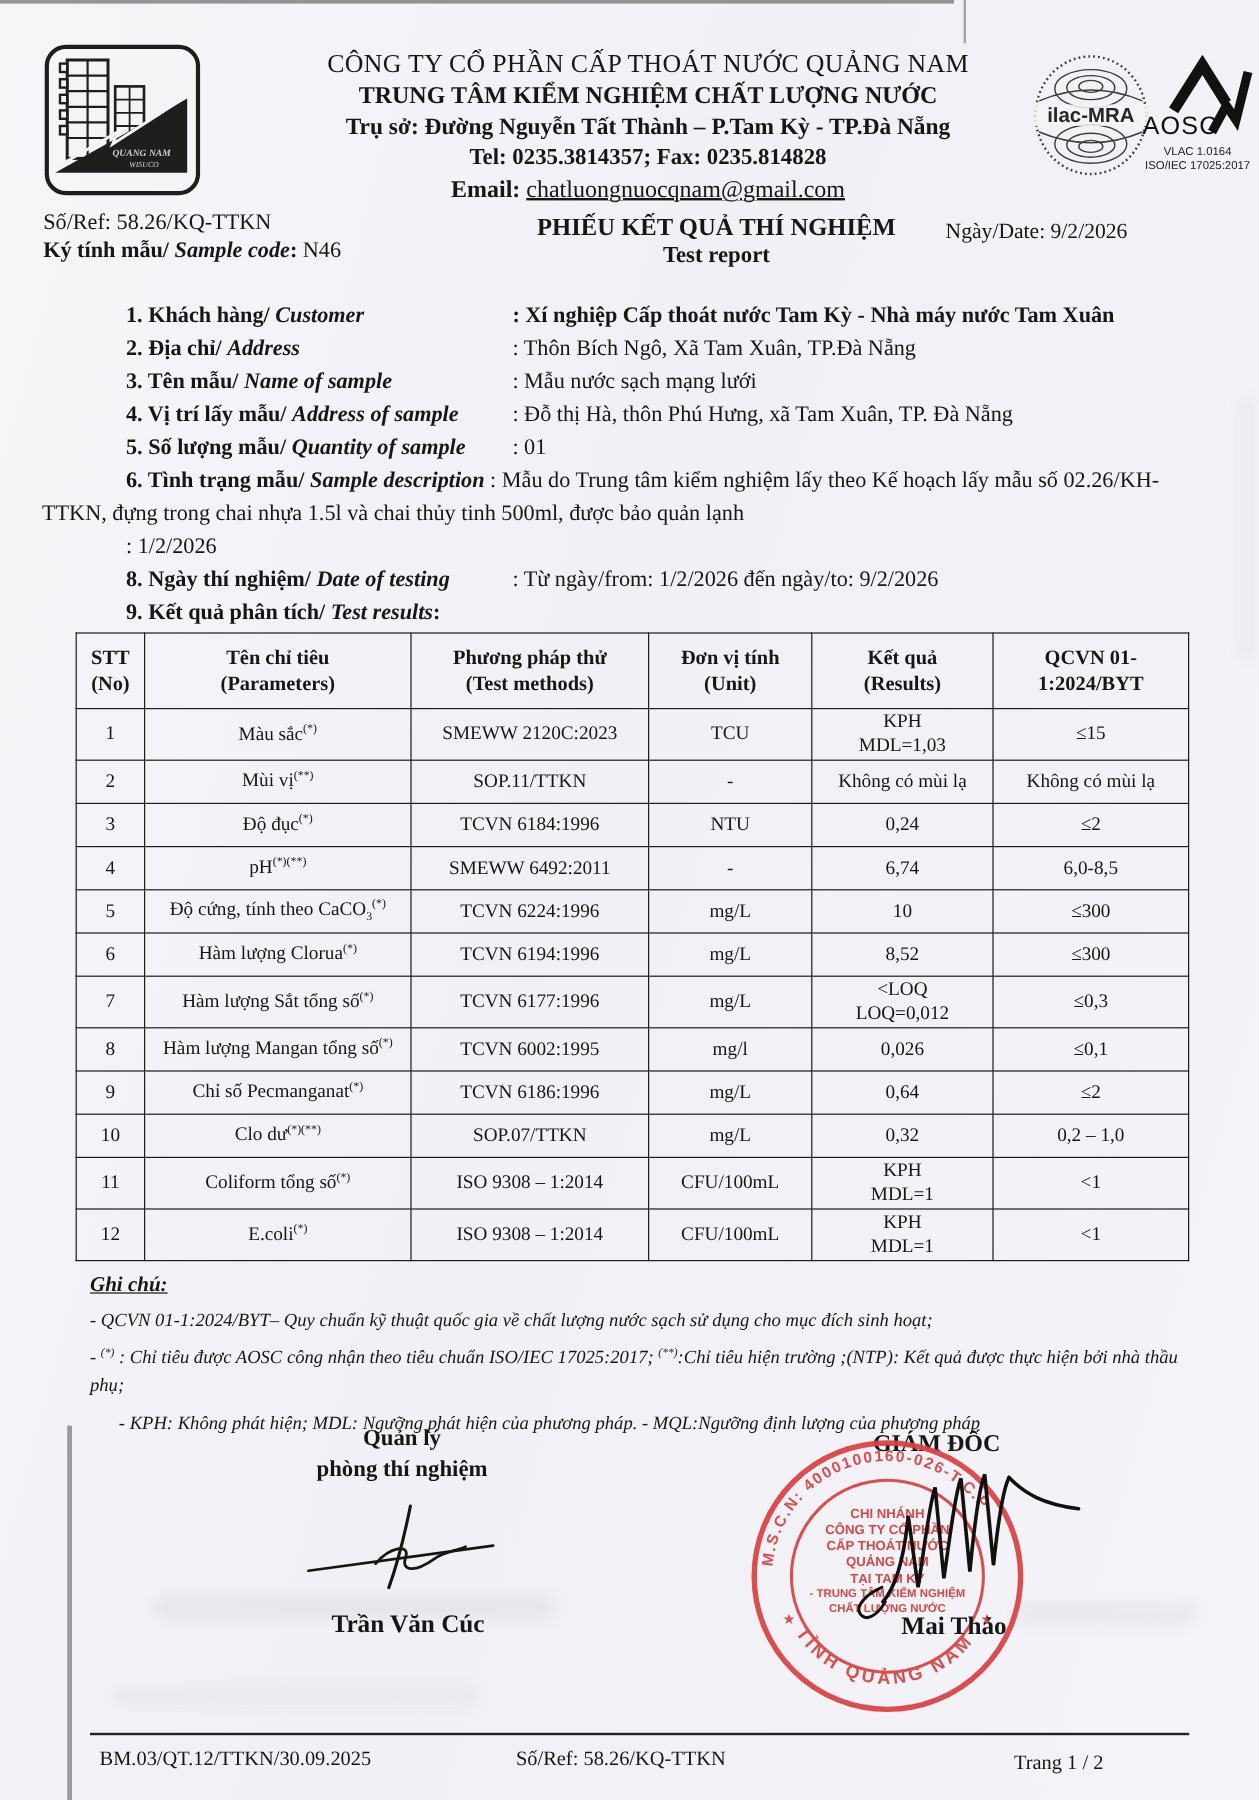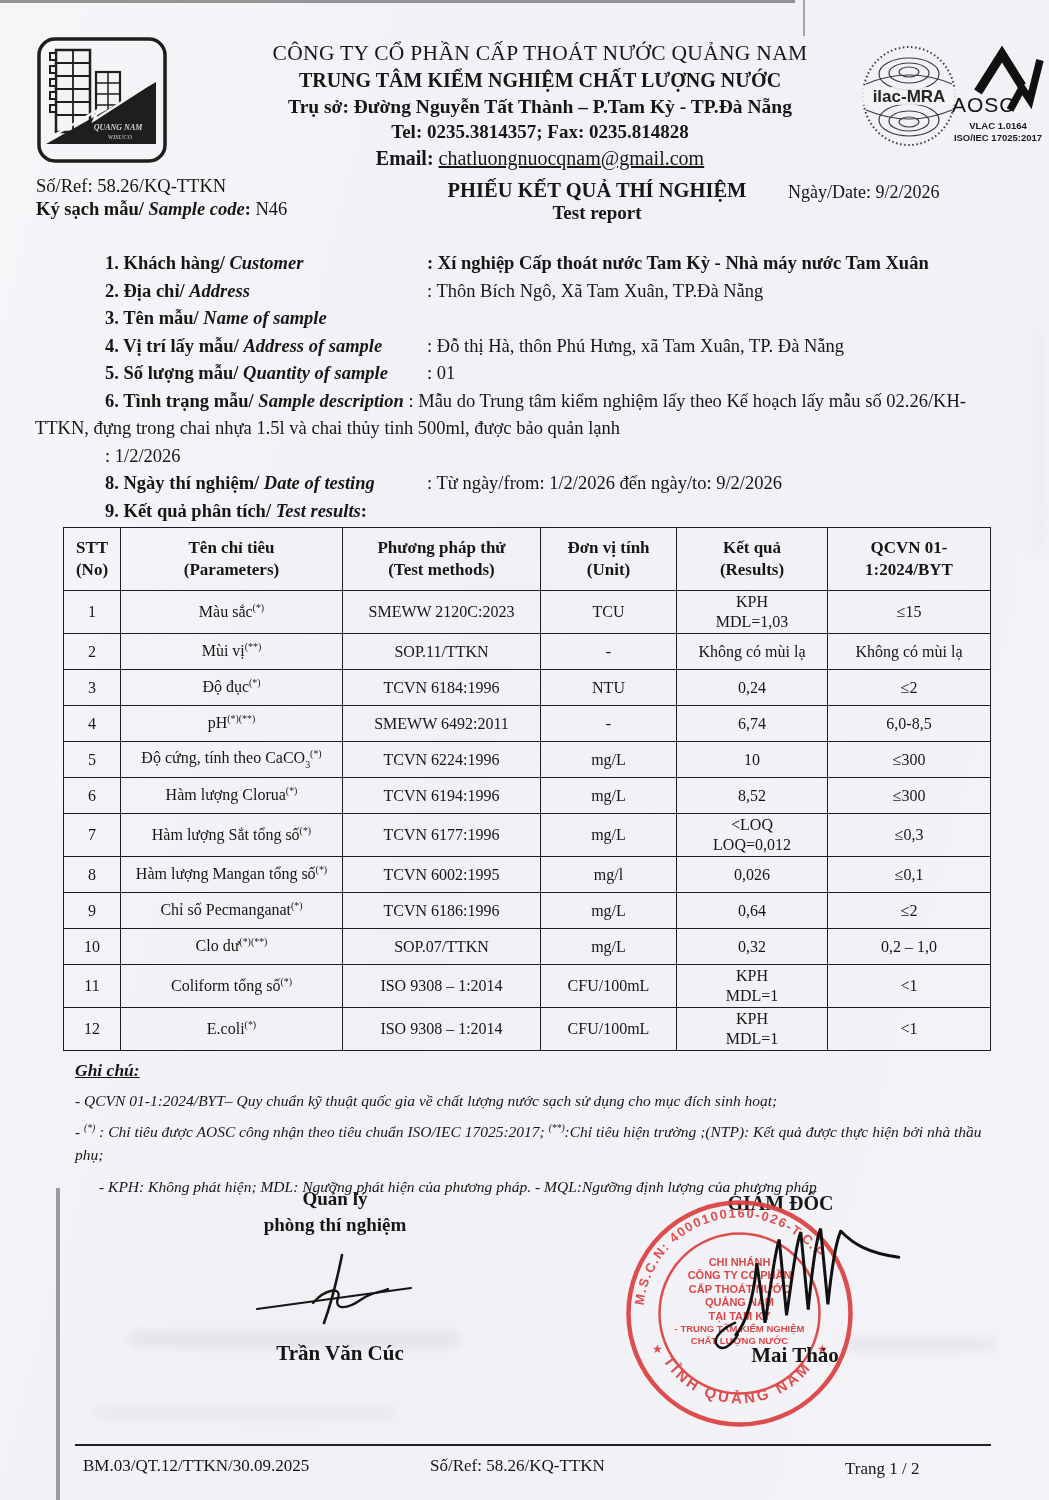--- a/index.html
+++ b/index.html
@@ -21,21 +21,21 @@
   .head-center{position:absolute;left:190px;top:40px;width:700px;text-align:center;line-height:1.22;}
   .h-company{font-size:21.5px;letter-spacing:.3px;}
   .h-center{font-size:20px;font-weight:bold;margin-top:2px;}
   .h-addr{font-size:19.5px;font-weight:bold;margin-top:2px;}
   .h-tel{font-size:19px;font-weight:bold;margin-top:2px;}
   .h-email{font-size:20px;margin-top:2px;}
   .h-email-label{font-weight:bold;}
   .h-email-value{text-decoration:underline;}
   .ilac{position:absolute;left:860px;top:44px;width:98px;height:104px;}
   .aosc{position:absolute;left:950px;top:46px;width:96px;text-align:center;}
-  .aosc-sub{font-family:"Liberation Sans","DejaVu Sans",sans-serif;font-size:9.5px;font-weight:bold;line-height:1.3;color:#1b1b1b;}
+  .aosc-sub{font-family:"Liberation Sans","DejaVu Sans",sans-serif;font-size:9.5px;font-weight:normal;line-height:1.3;color:#1b1b1b;}
   
   .ref{position:absolute;left:36px;top:176px;font-size:18.5px;}
   .scode{position:absolute;left:36px;top:199px;font-size:18.5px;}
   .titleblk{position:absolute;left:387px;top:179px;width:420px;text-align:center;}
   .t-vi{font-size:20.5px;font-weight:bold;}
   .t-en{font-size:19px;font-weight:bold;margin-top:0;}
   .date{position:absolute;left:788px;top:182px;font-size:18px;}
   
   .info{position:absolute;left:35px;top:250px;width:956px;font-size:18.5px;line-height:27.5px;}
   .info-row{padding-left:70px;display:flex;}
@@ -160,40 +160,41 @@
     <svg width="96" height="70" viewBox="0 0 96 70">
       <path d="M28,46 L52,8 L72,40" fill="none" stroke="#111" stroke-width="9"></path>
       <path d="M60,64 L72,42 L80,54 L90,14" fill="none" stroke="#111" stroke-width="7.5"></path>
       <text x="2" y="66" font-size="21" letter-spacing="1" font-family="Liberation Sans, sans-serif" fill="#111">AOSC</text>
     </svg>
     <div class="aosc-sub">VLAC 1.0164</div>
     <div class="aosc-sub">ISO/IEC 17025:2017</div>
   </div>
 
   <div class="ref">Số/Ref: 58.26/KQ-TTKN</div>
-  <div class="scode"><span class="ps-b">Ký sạch mẫu/ </span><span class="ps-bi">Sample code</span><span class="ps-b">:</span><span> N46</span></div>
+  <div class="scode"><span class="ps-b">Ký tính mẫu/ </span><span class="ps-bi">Sample code</span><span class="ps-b">:</span><span> N46</span></div>
   <div class="titleblk">
     <div class="t-vi">PHIẾU KẾT QUẢ THÍ NGHIỆM</div>
     <div class="t-en">Test report</div>
   </div>
   <div class="date">Ngày/Date: 9/2/2026</div>
 
   <div class="info">
   <div class="info-row">
     <span class="info-label"><span class="ps-b">1. Khách hàng/ </span><span class="ps-bi">Customer</span></span>
         <span class="info-value"><span class="ps-b">: Xí nghiệp Cấp thoát nước Tam Kỳ - Nhà máy nước Tam Xuân</span></span>
   </div>
 
   <div class="info-row">
     <span class="info-label"><span class="ps-b">2. Địa chỉ/ </span><span class="ps-bi">Address</span></span>
         <span class="info-value"><span>: Thôn Bích Ngô, Xã Tam Xuân, TP.Đà Nẵng</span></span>
   </div>
 
   <div class="info-row">
     <span class="info-label"><span class="ps-b">3. Tên mẫu/ </span><span class="ps-bi">Name of sample</span></span>
+        <span class="info-value"><span>: Mẫu nước sạch mạng lưới</span></span>
   </div>
 
   <div class="info-row">
     <span class="info-label"><span class="ps-b">4. Vị trí lấy mẫu/ </span><span class="ps-bi">Address of sample</span></span>
         <span class="info-value"><span>: Đỗ thị Hà, thôn Phú Hưng, xã Tam Xuân, TP. Đà Nẵng</span></span>
   </div>
 
   <div class="info-row">
     <span class="info-label"><span class="ps-b">5. Số lượng mẫu/ </span><span class="ps-bi">Quantity of sample</span></span>
         <span class="info-value"><span>: 01</span></span>

